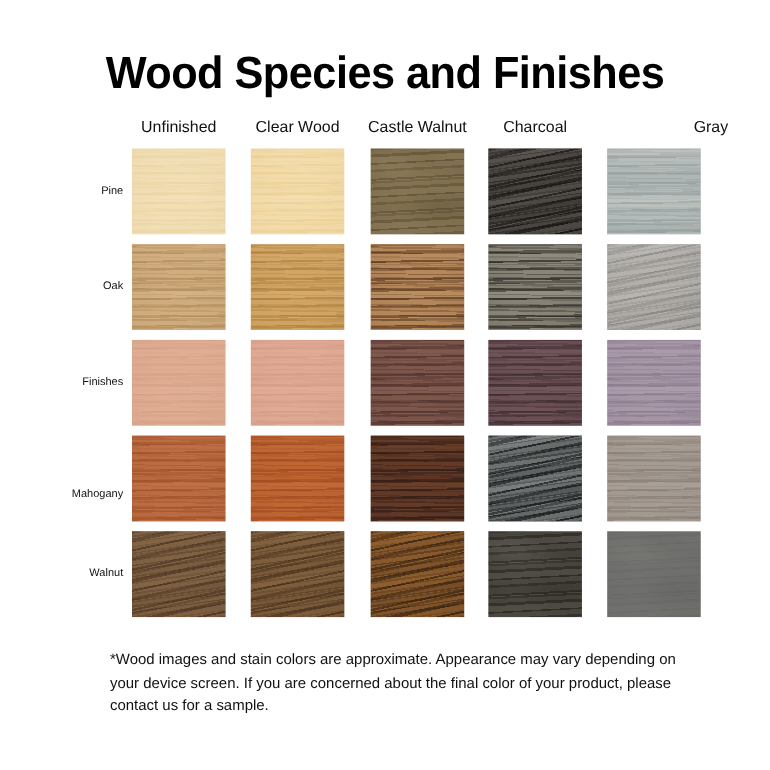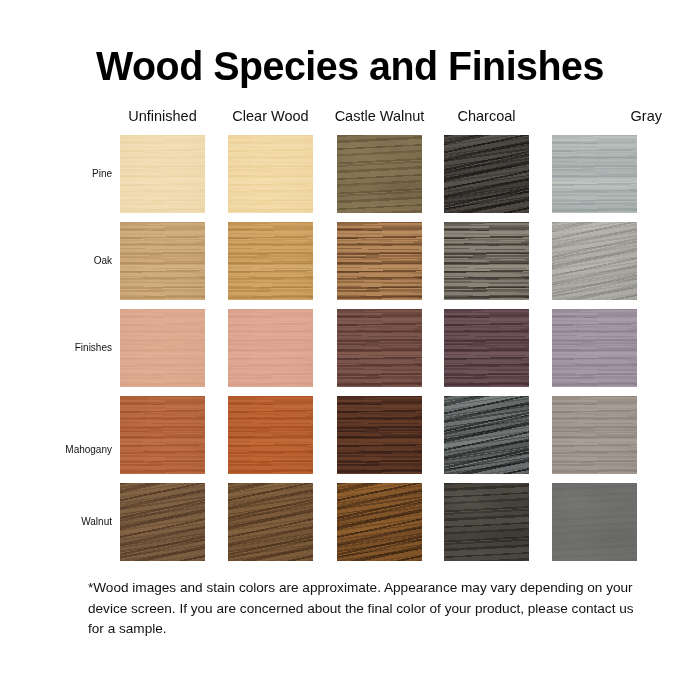--- a/index.html
+++ b/index.html
@@ -70,21 +70,21 @@
   #footnotes {
     position: absolute;
     left: 88px;
     top: 578px;
     width: 548px;
     font-size: 13.6px;
     line-height: 20.5px;
     color: #111111;
   }
   #footnotes p {
-    margin: 0;
+    margin: 12px;
   }
 </style>
 </head>
 <body>
 
 <div id="page-title">Wood Species and Finishes</div>
 
 <div id="grid">
     <div class="col-header" style="left: 95px; top: 4px; width: 135px;">Unfinished</div>
     <div class="col-header" style="left: 203px; top: 4px; width: 135px;">Clear Wood</div>

